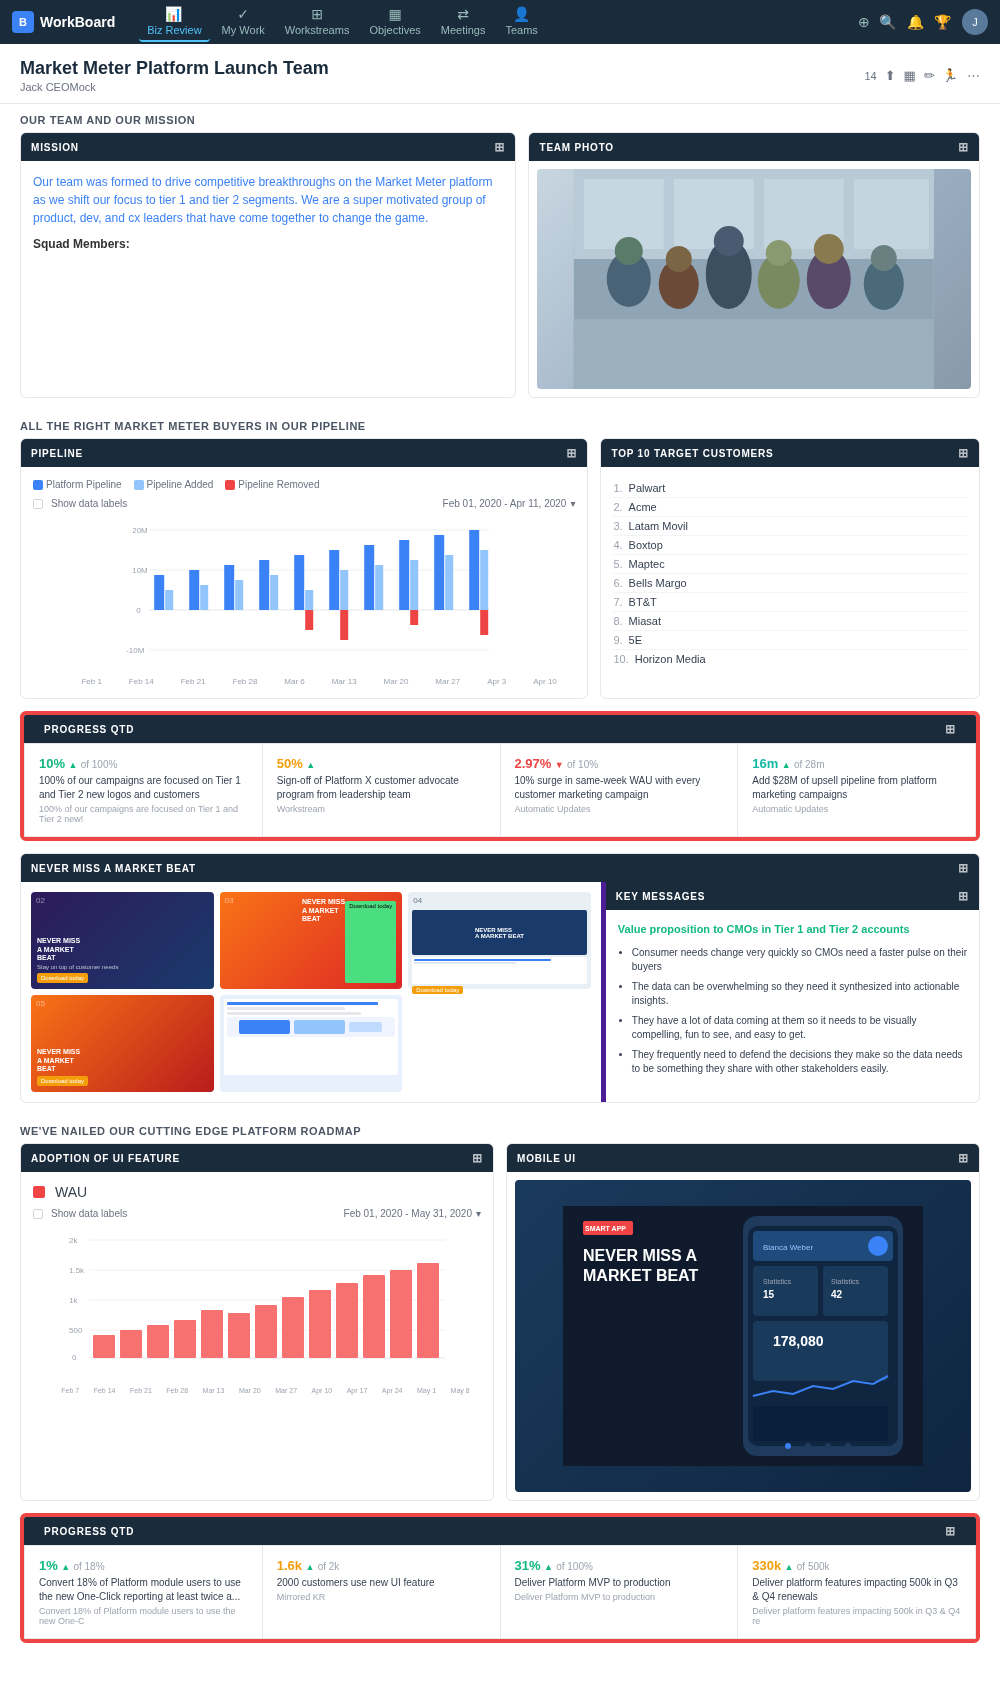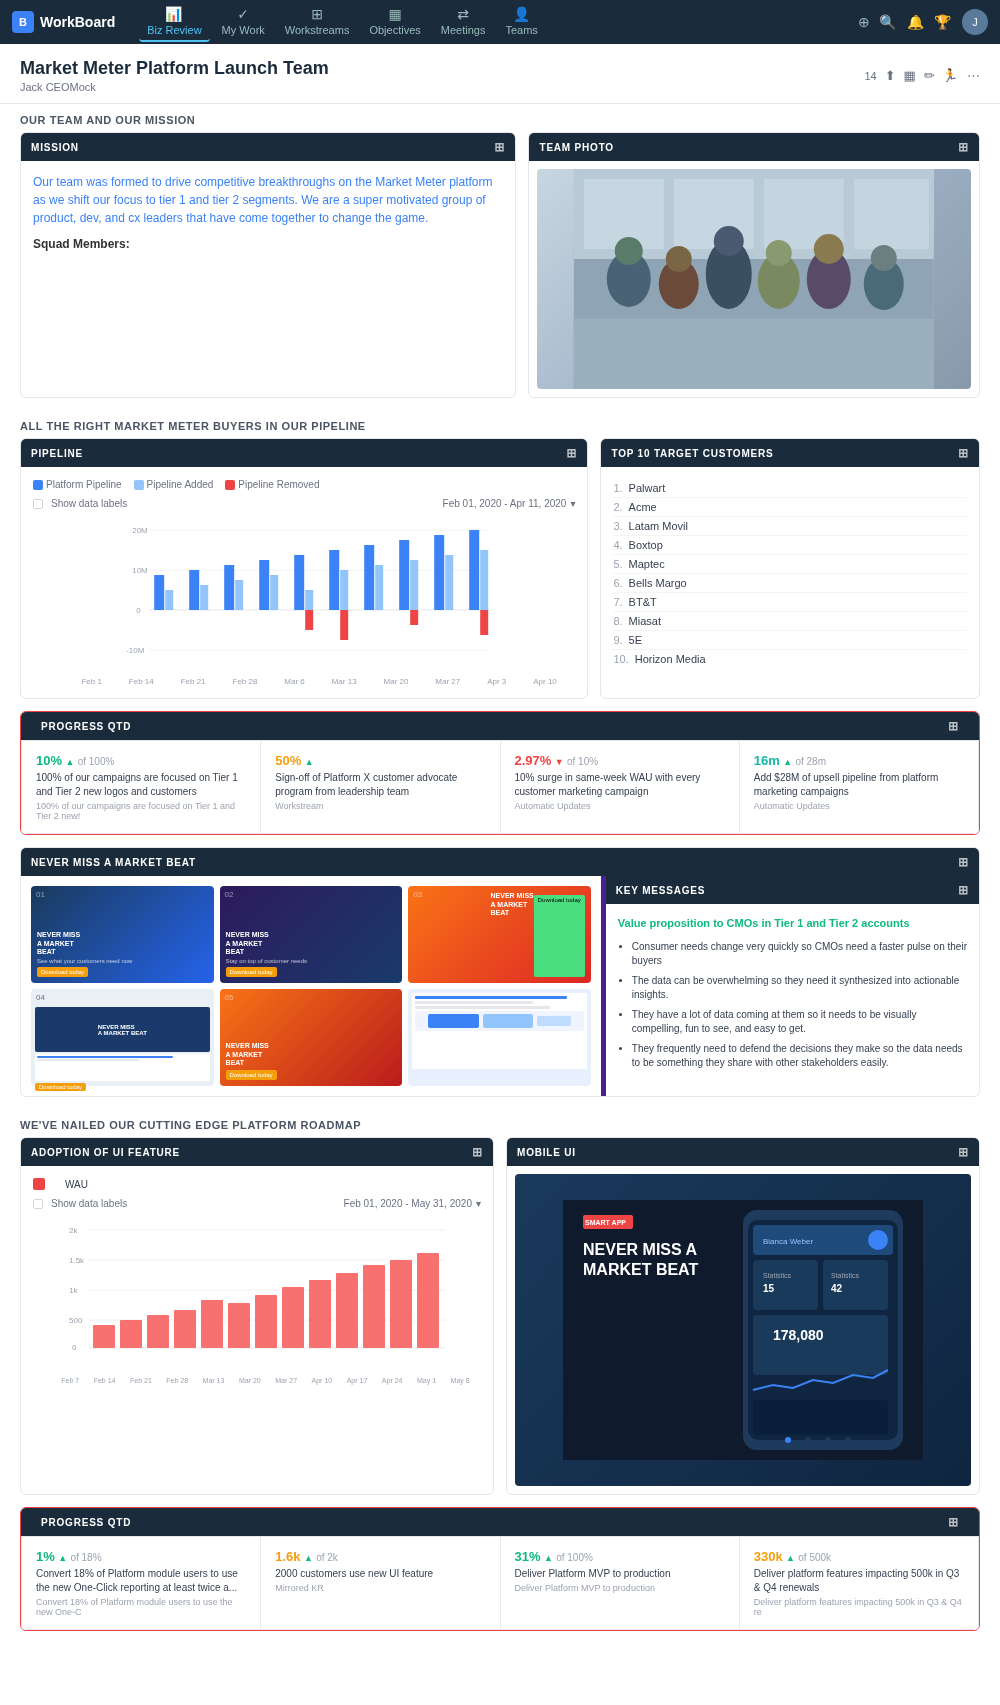--- a/index.html
+++ b/index.html
@@ -69,30 +69,30 @@
     .progress-of { font-size: 10px; color: #9ca3af; }
     .progress-label { font-size: 10px; color: #374151; margin-top: 3px; line-height: 1.4; }
     .progress-sublabel { font-size: 9px; color: #9ca3af; margin-top: 2px; }
     .arrow-up { color: #10b981; font-size: 9px; }
     .arrow-down { color: #ef4444; font-size: 9px; }
 
     .key-messages-body { padding: 12px; }
     .key-value-prop { color: #10b981; font-size: 11px; font-weight: 600; margin-bottom: 8px; line-height: 1.4; }
     .key-list { list-style: disc; padding-left: 14px; }
     .key-list li { font-size: 10px; color: #374151; margin-bottom: 6px; line-height: 1.4; }
-    .wau-legend { display: flex; align-items: center; gap: 20px; font-size: 10px; color: #374151; margin-bottom: 8px; text-align: right; }
+    .wau-legend { display: flex; align-items: center; gap: 10px; font-size: 14px; color: #374151; margin-bottom: 8px; text-align: right; }
     .wau-dot { width: 12px; height: 12px; background: #ef4444; border-radius: 2px; }
     .adoption-chart { height: 160px; }
 
     .mobile-placeholder { width: 100%; height: 312px; background: linear-gradient(135deg, #1a3a5c 0%, #0f2540 100%); border-radius: 4px; display: flex; align-items: center; justify-content: center; position: relative; overflow: hidden; }
 
     .full-width-card { border: 1px solid #e5e7eb; border-radius: 6px; margin: 0 20px 12px; overflow: hidden; }
     .never-miss-body { display: flex; }
 
-    .progress-outer { margin: 0 20px 12px; border: 1px solid #ef4444; border-radius: 6px; overflow: hidden; }
+    .progress-outer { margin: 0 20px 12px; border: 4px solid #ef4444; border-radius: 6px; overflow: hidden; }
 
     .roadmap-cards-row { display: flex; gap: 12px; padding: 0 20px 12px; }
     .roadmap-card { flex: 1; border: 1px solid #e5e7eb; border-radius: 6px; overflow: hidden; }
 
     .section-label { padding: 10px 20px 6px; font-size: 11px; font-weight: 700; color: #4b5563; letter-spacing: 0.05em; text-transform: uppercase; }
     .team-mission-row { display: flex; gap: 12px; padding: 0 20px 12px; }
     .pipeline-row { display: flex; gap: 12px; padding: 0 20px 12px; }
 
     .inline-checkbox { width: 10px; height: 10px; border: 1px solid #d1d5db; border-radius: 2px; display: inline-block; }
 
@@ -376,26 +376,20 @@
   <div class="full-width-card">
     <div class="card-header">
       <span>NEVER MISS A MARKET BEAT</span>
       <span class="card-header-icon">⊞</span>
     </div>
     <div class="never-miss-body">
 
       <div style="flex:1.5; padding:10px">
         <div style="display:grid; grid-template-columns:1fr 1fr 1fr; grid-template-rows:1fr 1fr; gap:6px; height:200px">
 
-          <div style="background:linear-gradient(135deg,#1a3a5c,#2563eb); border-radius:4px; padding:6px; position:relative; display:flex; flex-direction:column; justify-content:flex-end">
-            <span style="position:absolute;top:4px;left:5px;color:rgba(255,255,255,0.5);font-size:8px">01</span>
-            <div style="color:#fff;font-size:7px;font-weight:800;line-height:1.2">NEVER MISS<br>A MARKET<br>BEAT</div>
-            <div style="font-size:6px;color:rgba(255,255,255,0.7);margin-top:2px">See what your customers need now</div>
-            <div style="background:#f59e0b;color:#fff;font-size:6px;padding:2px 4px;border-radius:2px;margin-top:3px;width:fit-content">Download today</div>
-          </div>
 
           <div style="background:linear-gradient(135deg,#2d1a5c,#1a3a6c); border-radius:4px; padding:6px; position:relative; display:flex; flex-direction:column; justify-content:flex-end">
             <span style="position:absolute;top:4px;left:5px;color:rgba(255,255,255,0.5);font-size:8px">02</span>
             <div style="color:#fff;font-size:7px;font-weight:800;line-height:1.2">NEVER MISS<br>A MARKET<br>BEAT</div>
             <div style="font-size:6px;color:rgba(255,255,255,0.7);margin-top:2px">Stay on top of customer needs</div>
             <div style="background:#f59e0b;color:#fff;font-size:6px;padding:2px 4px;border-radius:2px;margin-top:3px;width:fit-content">Download today</div>
           </div>
 
           <div style="background:linear-gradient(135deg,#f97316,#dc2626); border-radius:4px; padding:6px; position:relative; display:flex; flex-direction:row; justify-content:flex-end">
             <span style="position:absolute;top:4px;left:5px;color:rgba(255,255,255,0.5);font-size:8px">03</span>

